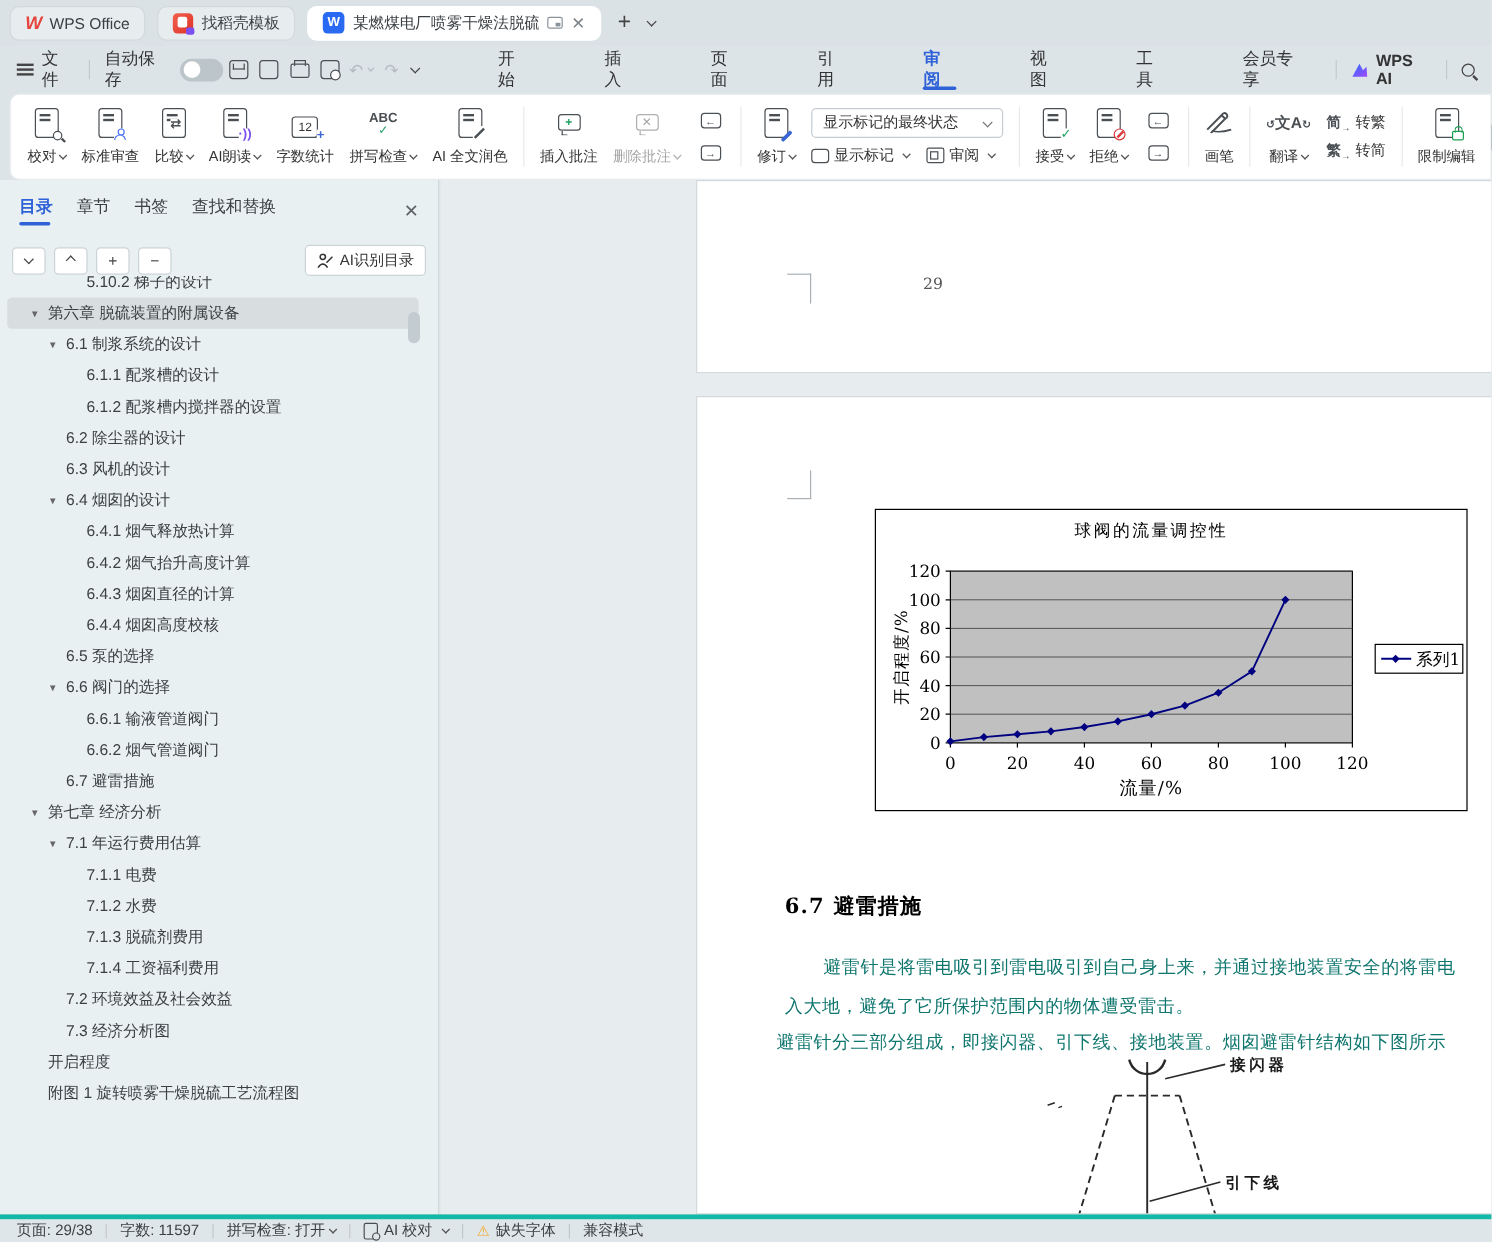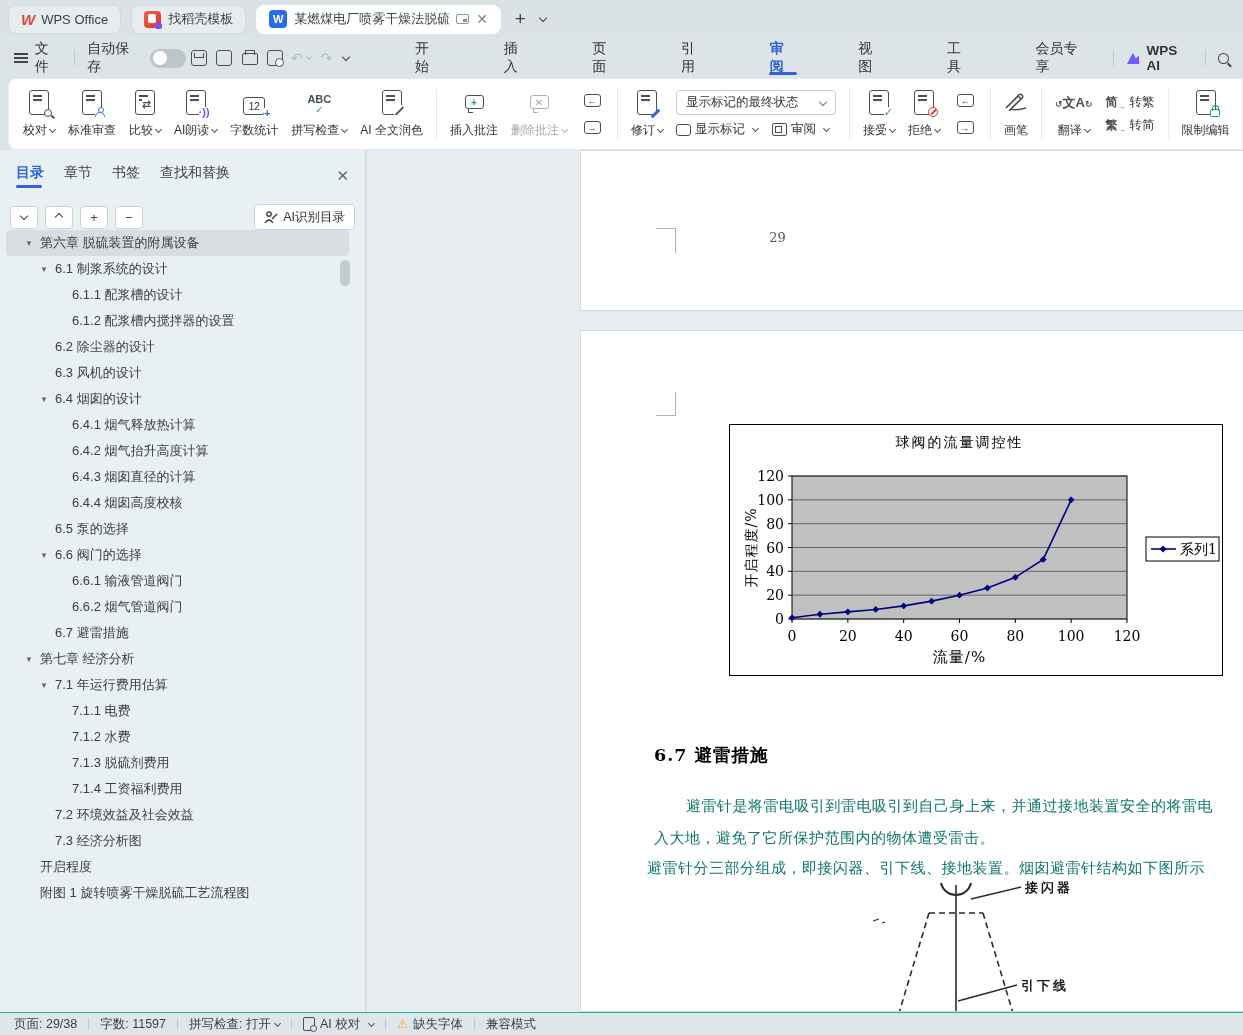--- a/index.html
+++ b/index.html
@@ -110,21 +110,21 @@
   .mark-footer { position:absolute; left:75px; top:77px; width:20px; height:25px; border-top:1px solid #aab1b6; border-right:1px solid #aab1b6; }
   .mark-header { position:absolute; left:75px; top:61px; width:20px; height:24px; border-bottom:1px solid #aab1b6; border-right:1px solid #aab1b6; }
   .pagenum { position:absolute; left:0; right:345px; top:79px; text-align:center; font-family:"DejaVu Serif","Liberation Serif",serif; font-size:13px; color:#555; }
   .serif { font-family:"DejaVu Serif","Liberation Serif",serif; }
   .chartframe { position:absolute; left:148px; top:93px; width:494px; height:252px; border:1px solid #000; background:#fff; }
   .dheading { position:absolute; left:73px; top:412px; font-size:17.5px; font-weight:bold; color:#000; letter-spacing:1px; }
   .dline { position:absolute; color:#0f766e; font-size:15px; letter-spacing:0.5px; white-space:nowrap; }
   .figure { position:absolute; left:290px; top:548px; width:260px; height:134px; }
 
   
-  .statusbar { position:absolute; left:0; bottom:0; width:100%; height:23px; background:#dfe6e9; border-top:1px solid #14b8a6; display:flex; align-items:center; padding:0 14px; gap:11px; font-size:12.5px; color:#3a3f43;margin-top:10px; }
+  .statusbar { position:absolute; left:0; bottom:0; width:100%; height:23px; background:#dfe6e9; border-top:4px solid #14b8a6; display:flex; align-items:center; padding:0 14px; gap:11px; font-size:12.5px; color:#3a3f43;margin-top:10px; }
   .ssep { width:1px; height:12px; background:#c2c9cd; }
   .warn { color:#f5a623; font-size:12px; }
   .sdoc { width:12px; height:14px; border:1.3px solid #4a4f54; border-radius:2px; position:relative; }
   .sdoc::after { content:""; position:absolute; right:-3px; bottom:-2px; width:5px; height:5px; border:1.3px solid #4a4f54; border-radius:50%; background:#dfe6e9; }
 </style>
 </head>
 <body>
 
 <div class="tabbar">
   <div class="wtab">
@@ -445,20 +445,23 @@
     <span class="ai-toc-btn">
       <svg width="14" height="13" viewBox="0 0 14 13">
         <circle cx="5" cy="3" r="2.2" fill="none" stroke="#333" stroke-width="1.3"></circle>
         <path d="M1 12 Q5 6 9 12" fill="none" stroke="#333" stroke-width="1.3"></path>
         <path d="M8 8 L13 3" stroke="#333" stroke-width="1.3"></path>
       </svg>
       <span>AI识别目录</span>
     </span>
   </div>
   <div class="toc" id="toc-list">
+      <div class="toc-item" style="margin-top: -8px; padding-left: 66px;">
+        <span>5.10.2 梯子的设计</span>
+      </div>
       <div class="toc-item selected" style="padding-left: 19px;">
         <span class="toc-arrow">▼</span>
         <span>第六章 脱硫装置的附属设备</span>
       </div>
       <div class="toc-item" style="padding-left: 34px;">
         <span class="toc-arrow">▼</span>
         <span>6.1 制浆系统的设计</span>
       </div>
       <div class="toc-item" style="padding-left: 66px;">
         <span>6.1.1 配浆槽的设计</span>

